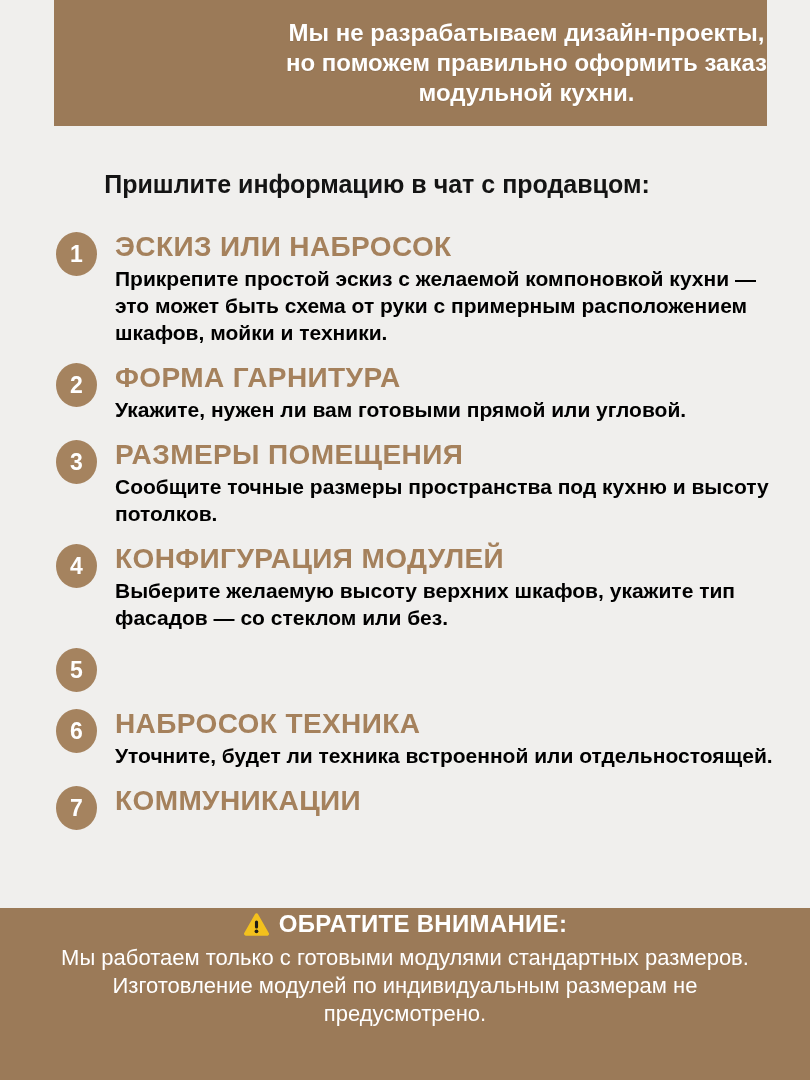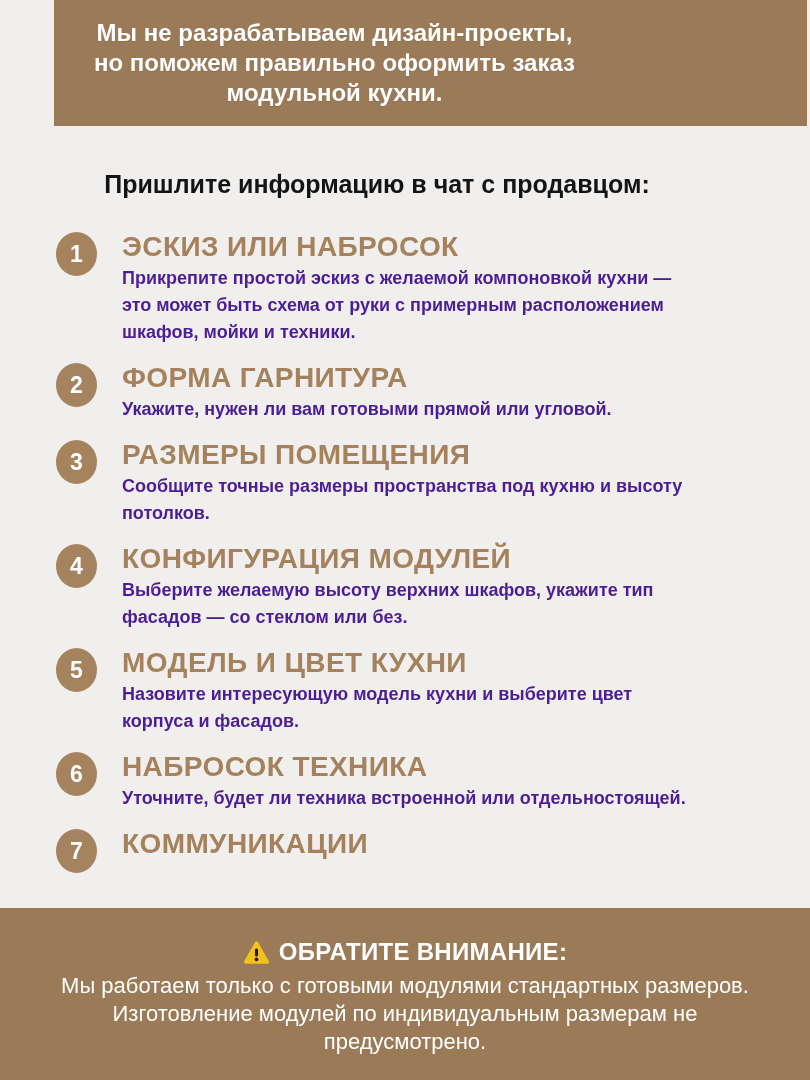--- a/index.html
+++ b/index.html
@@ -15,23 +15,22 @@
     display: flex;
     flex-direction: column;
   }
   .banner {
     margin-left: 54px;
     width: 713px;
     height: 126px;
     background: #9b7a58;
     display: flex;
     align-items: center;
-    justify-content: flex-start;
-    flex: none;
-    padding-left: 40px;
+    justify-content: flex-end;
+    flex: none;
   }
   .banner-text {
     color: #ffffff;
     font-size: 24px;
     font-weight: bold;
     line-height: 30px;
     text-align: center;
     white-space: pre-line;
     text-shadow: 0 1px 1px rgba(0,0,0,0.08);
   }
@@ -65,46 +64,46 @@
     border-radius: 50%;
     background: #a5835f;
     color: #ffffff;
     font-size: 23px;
     font-weight: bold;
     display: flex;
     align-items: center;
     justify-content: center;
   }
   .step-body {
-    margin-left: 25px;
+    margin-left: 18px;
     min-width: 0;
   }
   .step-title {
     color: #a5815c;
     font-size: 28px;
     font-weight: bold;
     line-height: 32px;
     letter-spacing: 0.4px;
   }
   .step-desc {
     margin-top: 2px;
-    color: #4c1d95;
-    font-size: 18px;
+    color: #000000;
+    font-size: 21px;
     font-weight: bold;
     line-height: 27px;
     white-space: pre-line;
   }
   .footer {
     margin-top: auto;
     width: 810px;
     height: 172px;
     background: #9b7a58;
     flex: none;
     box-sizing: border-box;
-    padding-top: 30px;
+    padding-top: 2px;
   }
   .footer-heading-row {
     display: flex;
     align-items: center;
     justify-content: center;
     gap: 9px;
   }
   .warning-icon {
     width: 27px;
     height: 25px;
@@ -172,25 +171,20 @@
     <div class="step-badge">4</div>
     <div class="step-body">
       <div class="step-title">КОНФИГУРАЦИЯ МОДУЛЕЙ</div>
       <div class="step-desc">Выберите желаемую высоту верхних шкафов, укажите тип
 фасадов — со стеклом или без.</div>
     </div>
   </div>
 
   <div class="step">
     <div class="step-badge">5</div>
-    <div class="step-body">
-      <div class="step-title">МОДЕЛЬ И ЦВЕТ КУХНИ</div>
-      <div class="step-desc">Назовите интересующую модель кухни и выберите цвет
-корпуса и фасадов.</div>
-    </div>
   </div>
 
   <div class="step">
     <div class="step-badge">6</div>
     <div class="step-body">
       <div class="step-title">НАБРОСОК ТЕХНИКА</div>
       <div class="step-desc">Уточните, будет ли техника встроенной или отдельностоящей.</div>
     </div>
   </div>
 

